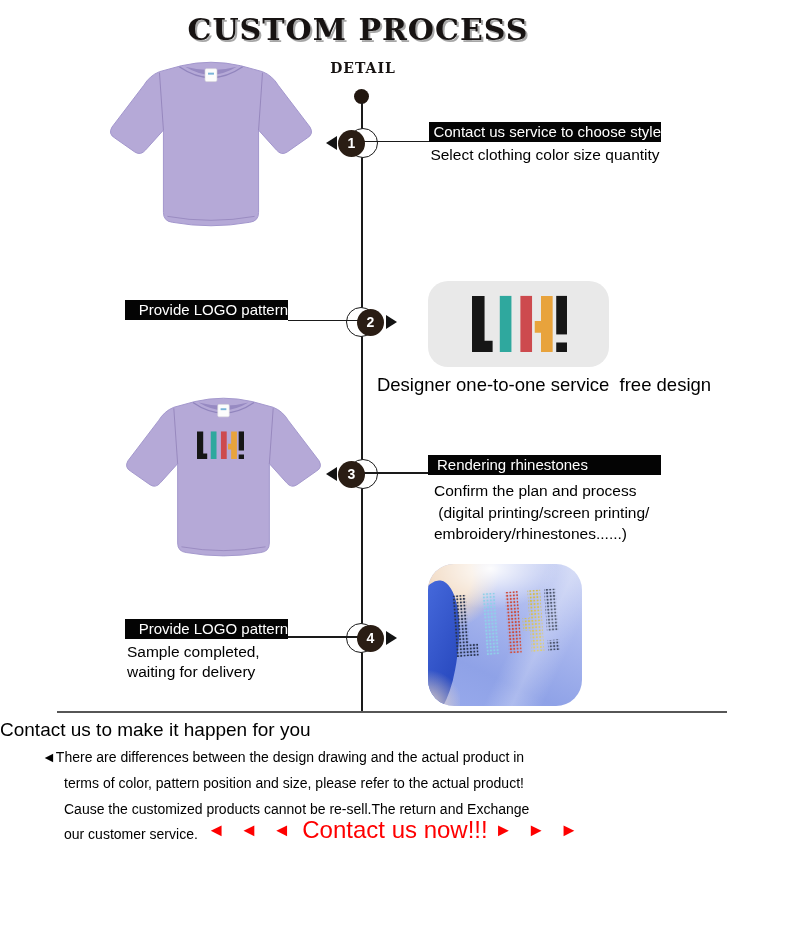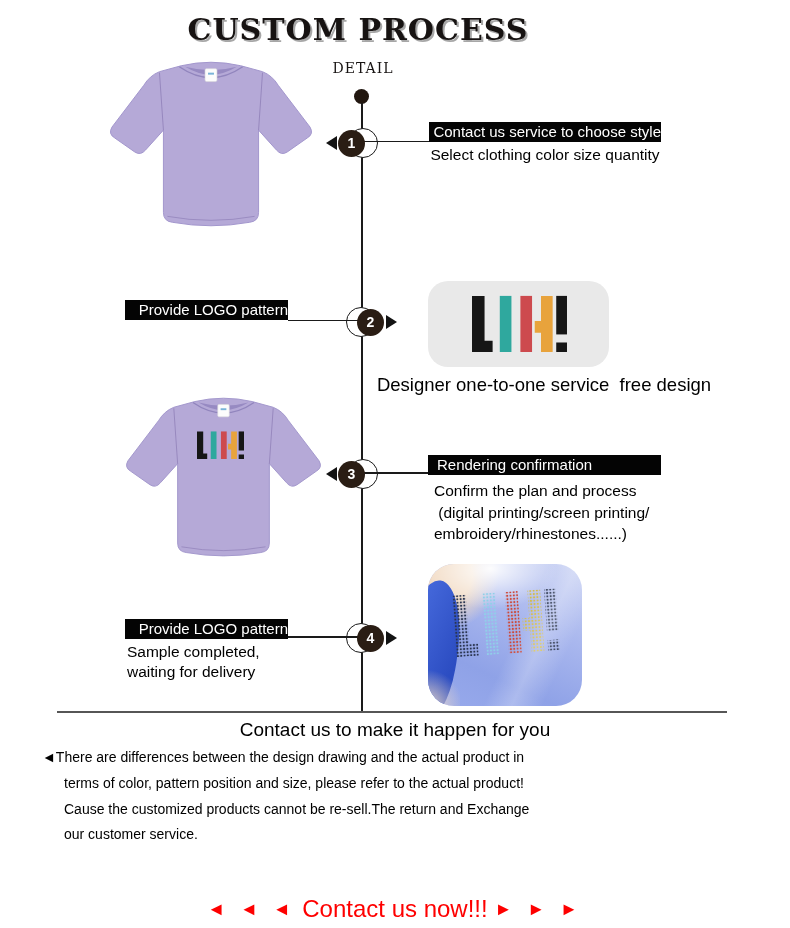--- a/index.html
+++ b/index.html
@@ -10,21 +10,21 @@
   .abs{position:absolute}
 
   
   .title{
     left:0;top:12px;width:716px;text-align:center;
     font-family:"DejaVu Serif",serif;font-weight:700;font-size:30px;letter-spacing:1px;
     color:#171312;text-shadow:2px 2px 0 rgba(95,95,95,.55);
   }
   .detail{
     left:0;top:60px;width:726px;text-align:center;
-    font-family:"DejaVu Serif",serif;font-weight:400;font-size:14px;letter-spacing:1px;color:#171312;
+    font-family:"DejaVu Serif",serif;font-weight:700;font-size:14px;letter-spacing:1px;color:#171312;
   }
 
   
   .vline{left:361px;top:103px;width:2px;height:609px;background:#1a1a1a}
   .startdot{left:354px;top:89px;width:15px;height:15px;border-radius:50%;background:#221710}
   .ring{width:30px;height:30px;border-radius:50%;border:1.7px solid #1a1a1a;background:#fff;box-sizing:border-box}
   .disc{
     width:27px;height:27px;border-radius:50%;background:#2a1d14;color:#fff;
     font-size:14px;font-weight:bold;display:flex;align-items:center;justify-content:center;
   }
@@ -61,24 +61,24 @@
   .photo>div{position:absolute}
   .skin{left:-18px;top:-18px;width:92px;height:80px;background:radial-gradient(circle at 35% 35%,#f2dcc6 0%,#f2dcc6 38%,rgba(242,220,198,0) 72%)}
   .hilite{left:4px;top:-14px;width:130px;height:62px;background:radial-gradient(ellipse at 45% 30%,rgba(255,255,255,.95) 0%,rgba(255,255,255,0) 66%)}
   .sleeve{left:-24px;top:16px;width:54px;height:142px;background:linear-gradient(105deg,#4a6ee0 0%,#2c4dc2 80%);border-radius:45% 55% 40% 40%;transform:rotate(10deg)}
   .skin2{left:-16px;bottom:-18px;width:48px;height:58px;background:radial-gradient(circle at 30% 70%,#ecd8c7 0%,rgba(236,216,199,0) 70%)}
   .fold{left:0;top:0;right:0;bottom:0;background:linear-gradient(115deg,rgba(255,255,255,0) 55%,rgba(255,255,255,.26) 68%,rgba(255,255,255,0) 82%)}
   .rlogo{left:26px;top:27px;width:104px;transform:rotate(-4deg)}
 
   
   .hr{left:57px;top:711px;width:670px;height:2px;background:#565656}
-  .tagline{left:0;top:719px;width:790px;text-align:center;font-size:19px}
+  .tagline{left:0;top:719px;width:790px;font-size:19px}
   .disclaimer{left:42px;top:745px;width:716px;font-size:14px;line-height:25.8px}
   .disclaimer div:not(:first-child){padding-left:22px}
-  .cta{left:0;top:895px;width:790px;text-align:center;color:var(--red,#f00);font-size:24px}
+  .cta{left:0;top:816px;width:790px;text-align:center;color:var(--red,#f00);font-size:24px}
   .cta .tris{font-size:18px;letter-spacing:5px;position:relative;top:-2px}
 </style>
 </head>
 <body style="--tee: #b5a9d7; --tee-neck: #978ac2; --red: #fe0000;">
 
 <div class="abs title">CUSTOM PROCESS</div>
 <div class="abs detail">DETAIL</div>
 
 <div class="abs startdot"></div>
 <div class="abs vline"></div>
@@ -145,21 +145,21 @@
     <rect x="94" y="53" width="12" height="11" fill="#161616"></rect>
   </svg>
     </div>
 </div>
 <div class="abs designer">Designer one-to-one service  free design</div>
 
 <div class="abs ring" style="left:348px;top:459px"></div>
 <div class="abs conn" style="left:362px;top:472px;width:68px"></div>
 <div class="abs disc" style="left:338px;top:460.5px">3</div>
 <div class="abs tri-l" style="left:326px;top:467px"></div>
-<div class="abs bar l" style="left:428px;top:455px;width:233px">Rendering confirmation</div>
+<div class="abs bar l" style="left:428px;top:455px;width:233px">Rendering rhinestones</div>
 <div class="abs sub" style="left:434px;top:480px;line-height:21.5px">
   <div>Confirm the plan and process</div>
   <div> (digital printing/screen printing/</div>
   <div>embroidery/rhinestones......)</div>
 </div>
 
 <div class="abs ring" style="left:346px;top:623px"></div>
 <div class="abs conn" style="left:288px;top:636px;width:73px"></div>
 <div class="abs disc" style="left:357px;top:624.5px">4</div>
 <div class="abs tri-r" style="left:386px;top:631px"></div>

